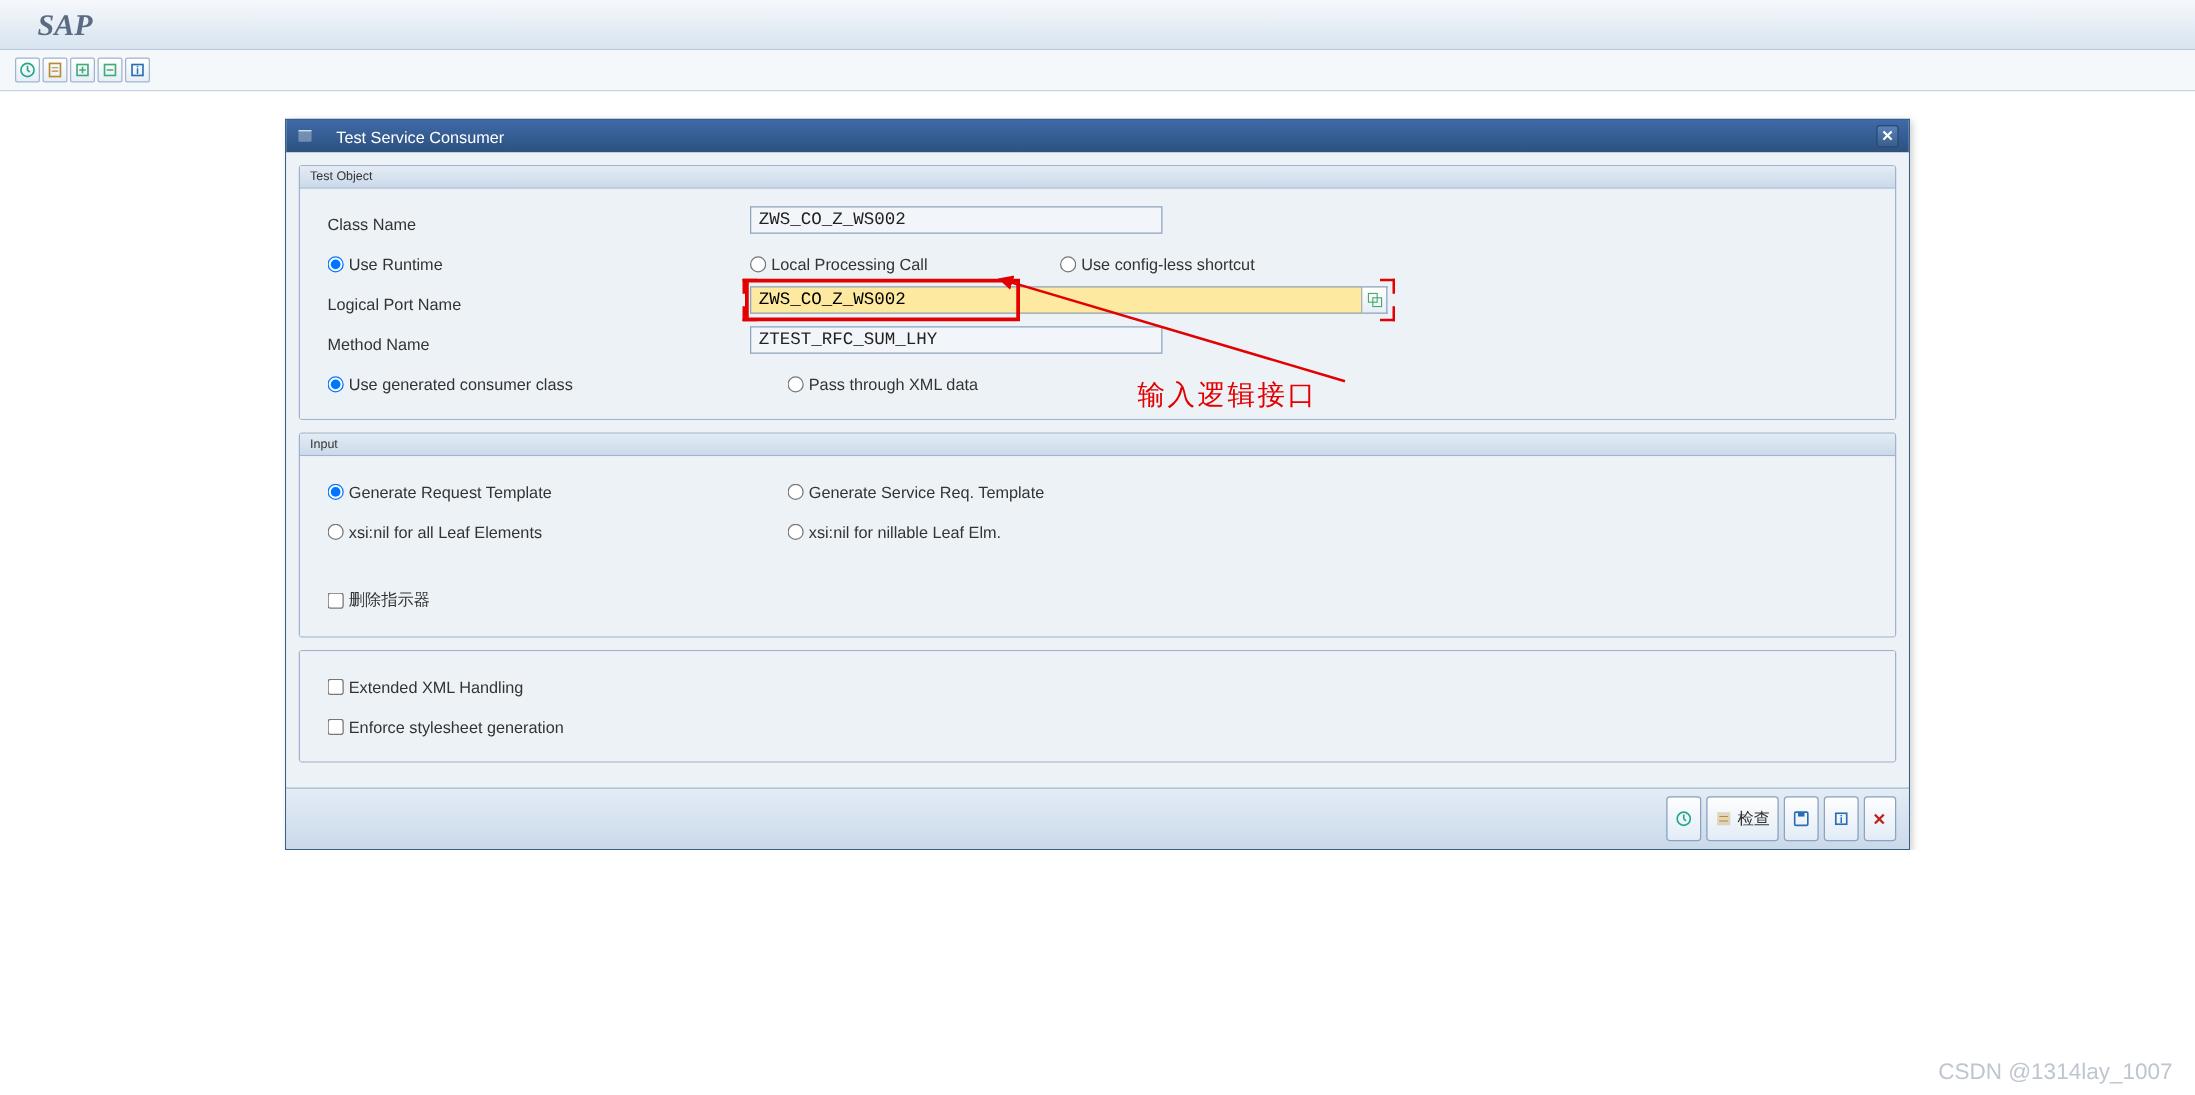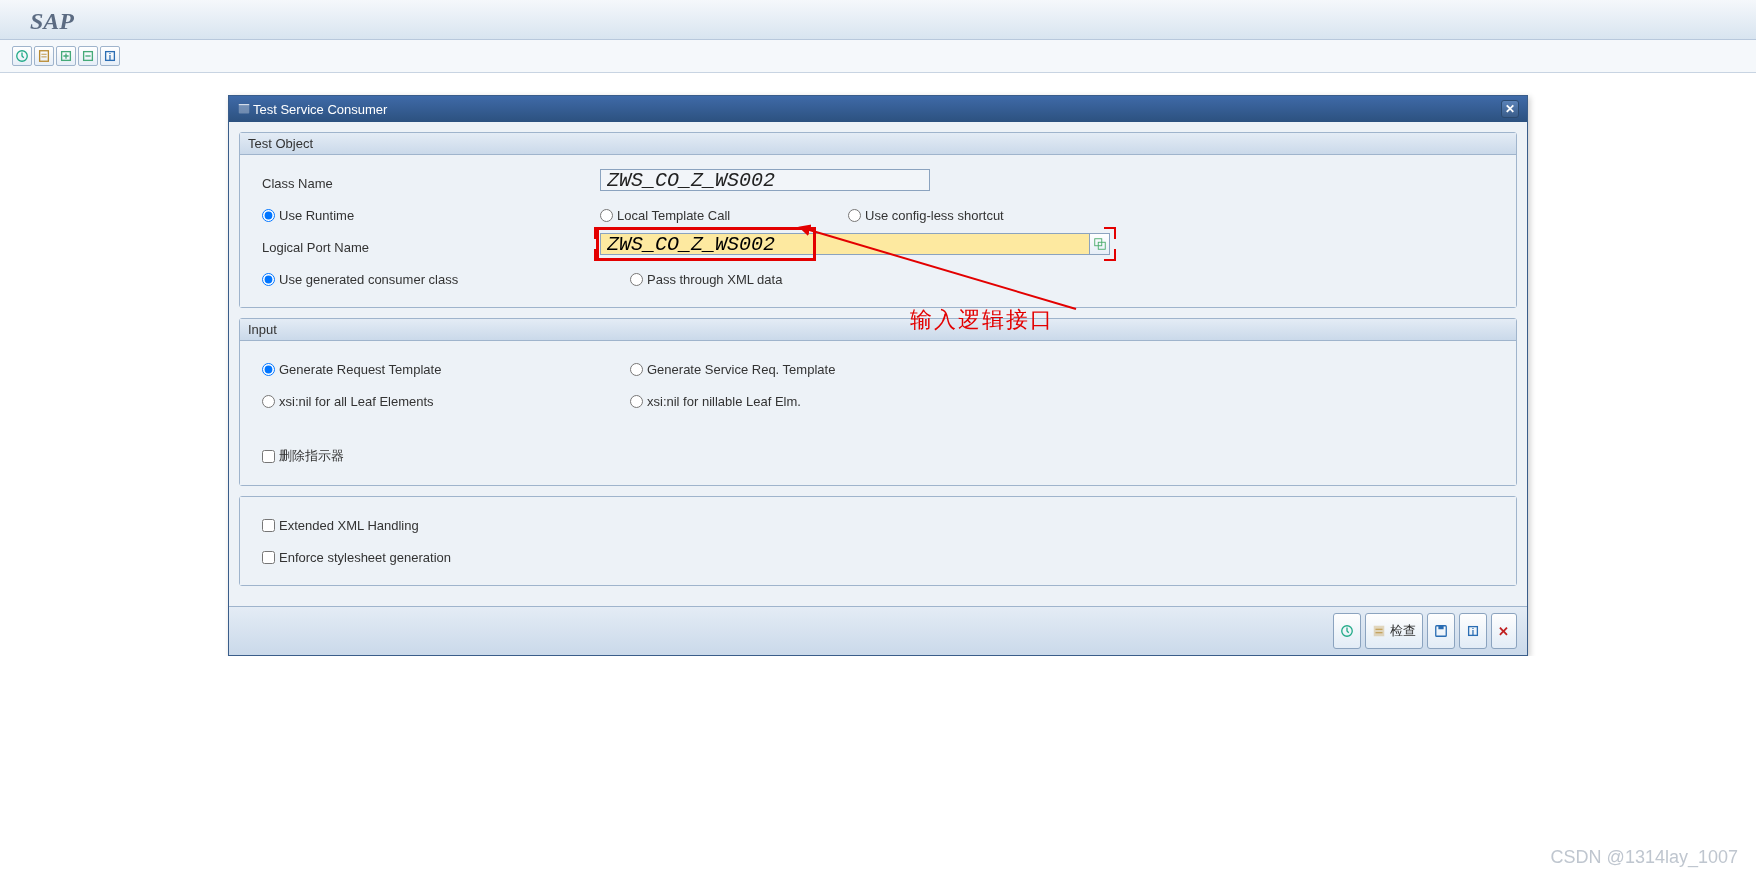--- a/index.html
+++ b/index.html
@@ -43,49 +43,49 @@
   }
   .dialog {
     border: 1px solid #3a5d8a;
     box-shadow: 2px 2px 6px rgba(0,0,0,.2);
   }
   .dialog-title {
     background: linear-gradient(#3f6aa8,#2c517f);
     color: #fff;
     font-size: 13px;
     padding: 4px 8px;
-    display:flex;align-items:center;gap:2px;
+    display:flex;align-items:center;gap:18px;
   }
   .dialog-title .spacer{flex:1}
   .close-btn {
     width:18px;height:18px;display:flex;align-items:center;justify-content:center;
     border:1px solid #2b4a70;border-radius:3px;background:linear-gradient(#5a82b8,#3a5d8a);color:#fff;cursor:pointer;font-weight:bold;font-size:12px;
   }
   .dialog-body {
     background:#edf2f7;padding:10px;
   }
   .group {
     border:1px solid #9fb4cc;margin-bottom:10px;background:#edf2f7;border-radius:3px;
   }
   .group-title {
     background: linear-gradient(#e4ecf5,#cad9ea);
     border-bottom:1px solid #9fb4cc;
     padding:3px 8px;
-    font-size:13px;
+    font-size:10px;
   }
   .group-body {
     padding:12px 22px;
     background:#edf2f7;
   }
   .row {
     display:flex;align-items:flex-end;margin-bottom:8px;gap:8px;min-height:24px;position:relative;
   }
   .label-col { width:330px; }
   .field-input {
-    height:22px;border:1px solid #8ba3bf;padding:0 6px;background:#f9fbfd;font-family: "Courier New", monospace;font-size:20px;font-style:italic;
+    height:22px;border:1px solid #8ba3bf;padding:0 6px;background:#f9fbfd;font-family: "Courier New", monospace;font-size:14px;
   }
   .field-input.readonly {background:#f2f5f9;color:#222;}
   .field-input.highlight {
     background:#fde9a0;outline:none;
   }
   .f4-btn {
     width:20px;height:22px;border:1px solid #8ba3bf;border-left:none;background:linear-gradient(#fff,#e6eef7);display:flex;align-items:center;justify-content:center;cursor:pointer;
   }
   .radio-item, .check-item {
     display:flex;align-items:center;gap:4px;
@@ -179,21 +179,21 @@
             <div class="label-col">Class Name</div>
             <input type="text" class="field-input readonly" style="width: 330px;" readonly="" value="ZWS_CO_Z_WS002">
           </div>
           <div class="row">
             <label class="radio-item label-col">
               <input type="radio" name="rt" checked="" style="">
               <span>Use Runtime</span>
             </label>
             <label class="radio-item" style="width:240px">
               <input type="radio" name="rt" style="">
-              <span>Local Template Call</span>
+              <span>Local Processing Call</span>
             </label>
             <label class="radio-item">
               <input type="radio" name="rt" style="">
               <span>Use config-less shortcut</span>
             </label>
           </div>
           <div class="row" id="logical-row">
             <div class="label-col">Logical Port Name</div>
             <div style="display:flex;position:relative;">
               <input type="text" class="field-input highlight" style="width: 490px;" value="ZWS_CO_Z_WS002">
@@ -206,20 +206,24 @@
 
               <div class="bracket-tl" style="left:-6px;top:-6px"></div>
               <div class="bracket-tr" style="right:-6px;top:-6px"></div>
               <div class="bracket-bl" style="left:-6px;bottom:-6px"></div>
               <div class="bracket-br" style="right:-6px;bottom:-6px"></div>
 
               <div class="red-box" style="left:-4px;top:-6px;width:220px;height:34px;"></div>
             </div>
           </div>
           <div class="row">
+            <div class="label-col">Method Name</div>
+            <input type="text" class="field-input readonly" style="width: 330px;" readonly="" value="ZTEST_RFC_SUM_LHY">
+          </div>
+          <div class="row">
             <label class="radio-item" style="width:360px">
               <input type="radio" name="cls" checked="" style="">
               <span>Use generated consumer class</span>
             </label>
             <label class="radio-item">
               <input type="radio" name="cls" style="">
               <span>Pass through XML data</span>
             </label>
           </div>
 

